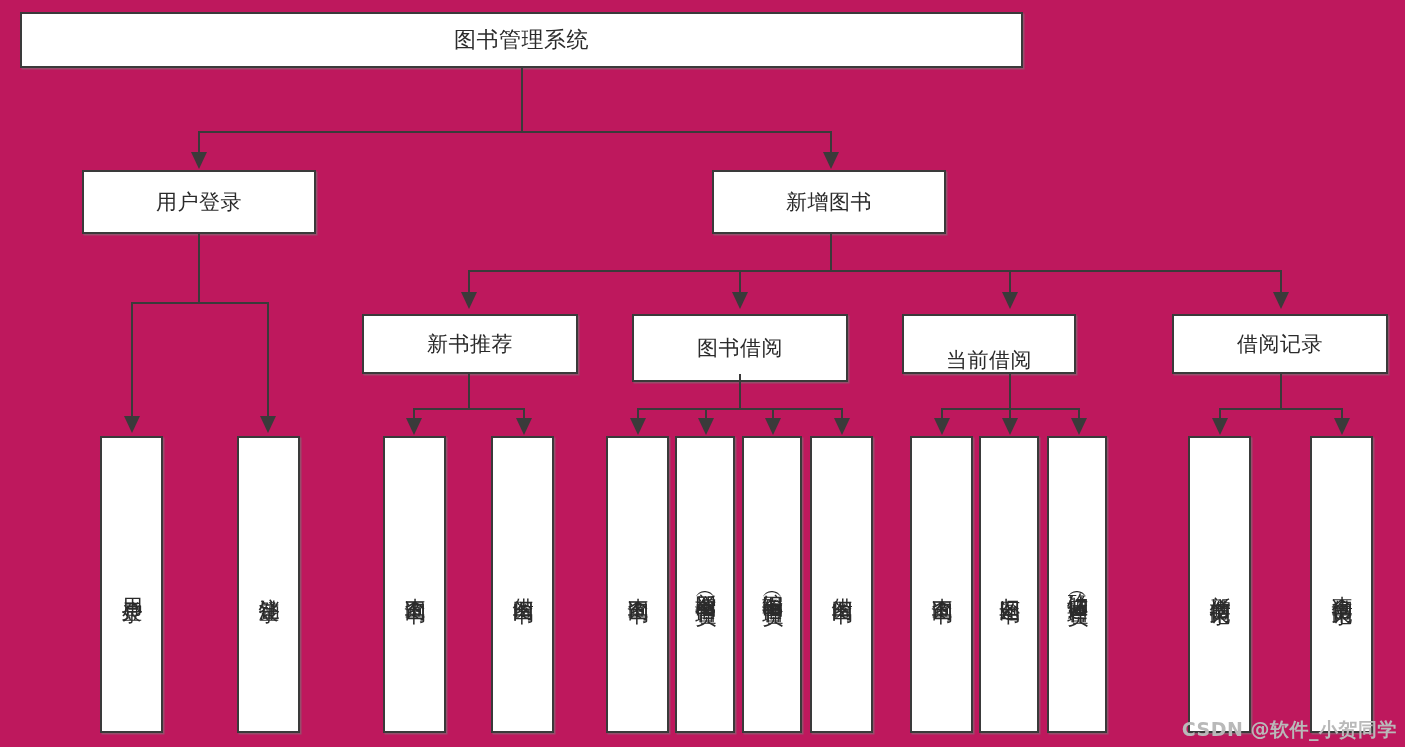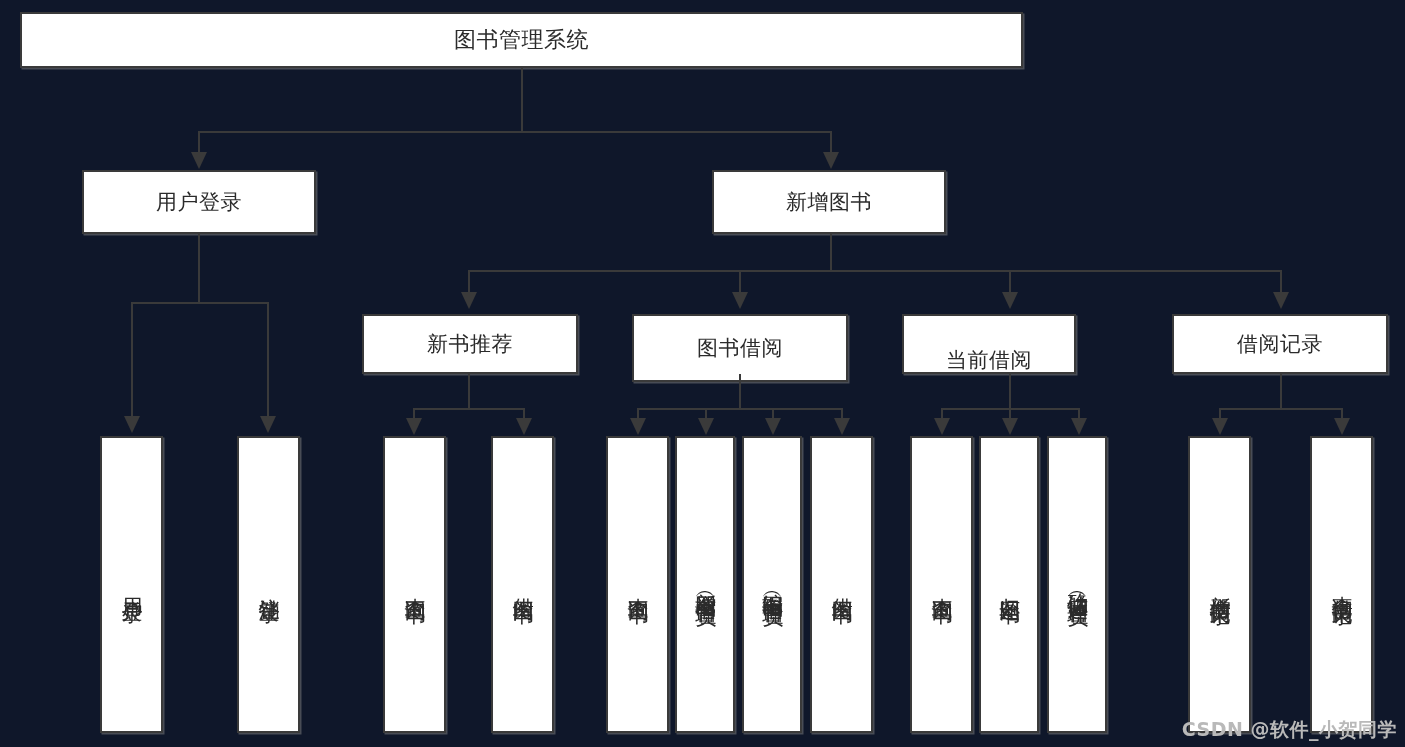--- a/index.html
+++ b/index.html
@@ -4,21 +4,21 @@
 <style>
   html,body{margin:0;padding:0;background:#ffffff;}
   body{
     font-family:"DejaVu Sans","Liberation Sans",sans-serif;
     color:#262626;
   }
   #canvas{
     position:relative;
     width:1405px;
     height:747px;
-    background:#0f172a;
+    background:#be185d;
     overflow:hidden;
   }
   
   .node{
     position:absolute;
     box-sizing:border-box;
     background:#ffffff;
     border:2px solid #3a3a3a;
     box-shadow:1.5px 1.5px 0 0 rgba(120,120,120,.55);
     display:flex;

